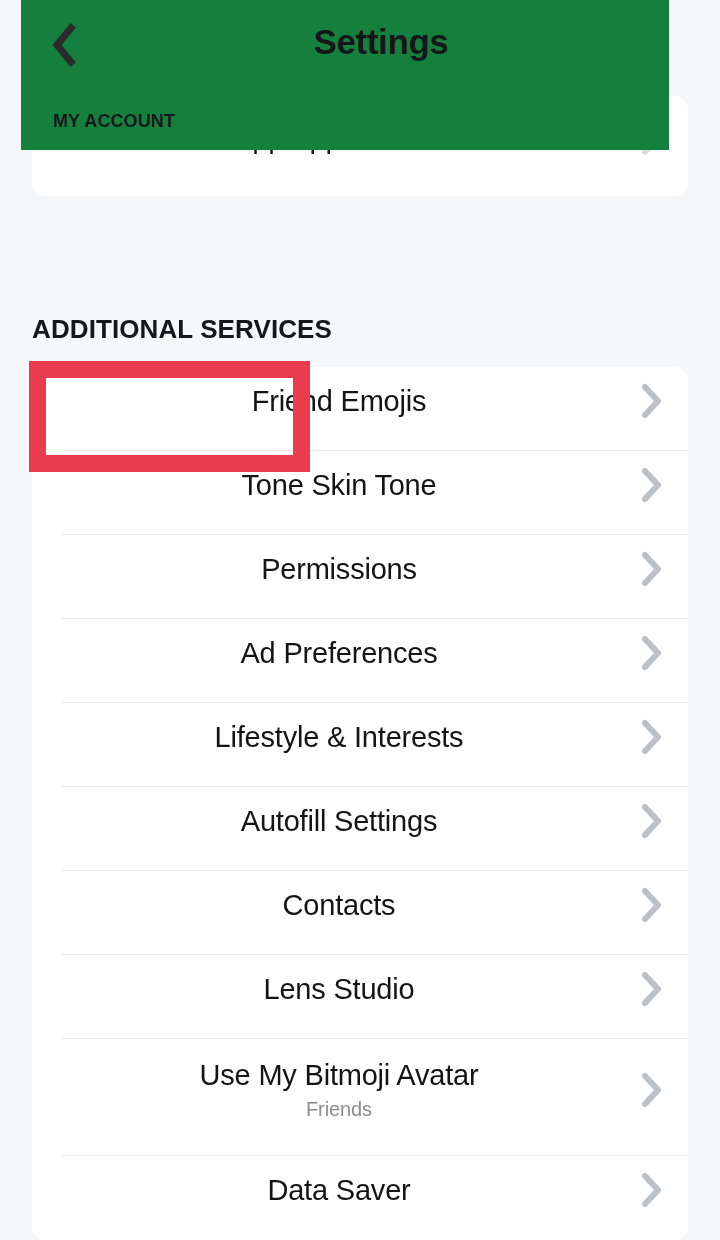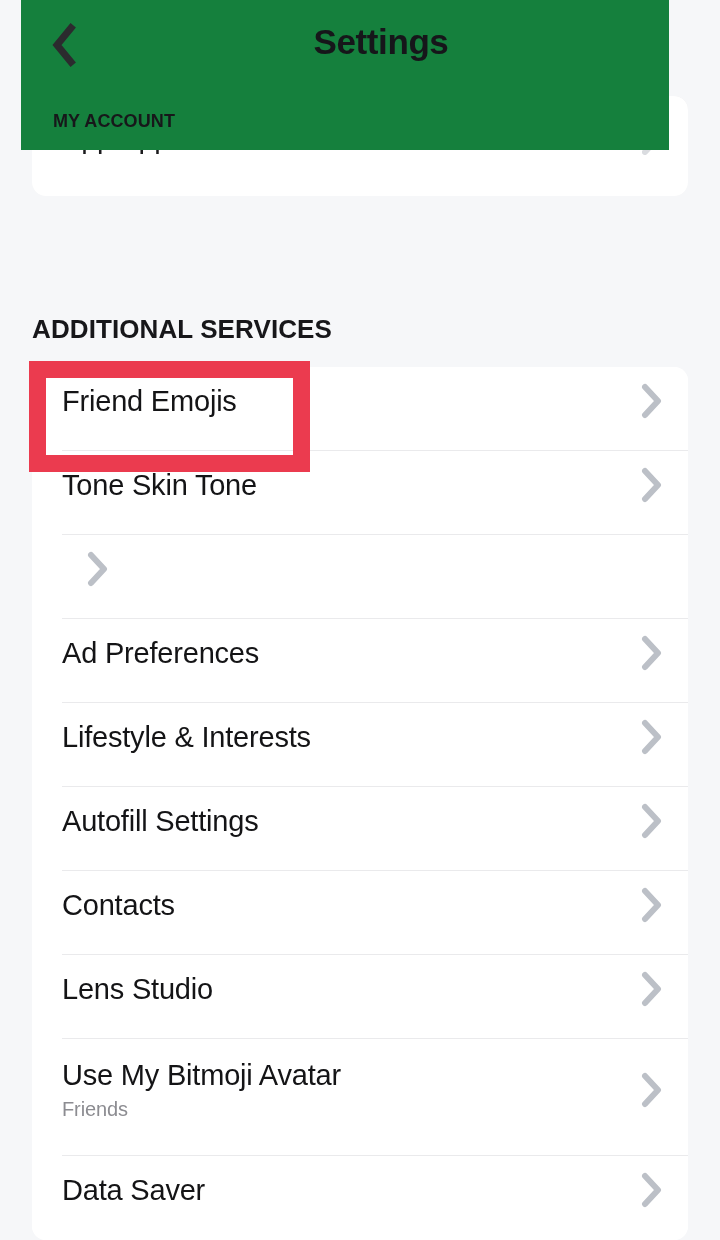--- a/index.html
+++ b/index.html
@@ -105,20 +105,21 @@
   }
 
   .row {
     position: relative;
     height: 84px;
     display: flex;
     align-items: center;
     padding: 0 0 16px 30px;
     background: #FFFFFF;
     cursor: pointer;
+    text-align: center;
   }
   .row.tall { height: 117px; align-items: center; }
 
   .row-texts {
     display: flex;
     flex-direction: column;
     justify-content: center;
     flex: 1 1 auto;
     min-width: 0;
   }
@@ -209,20 +210,23 @@
         </div>
         <span class="chev">
           <svg width="22" height="36" viewBox="0 0 22 36" fill="none">
             <path d="M4 4 L17 18 L4 32" stroke="#BCC0C7" stroke-width="6" stroke-linecap="round" stroke-linejoin="round"></path>
           </svg>
         </span>
         <div class="divider"></div>
       </div>
 
       <div class="row">
+        <div class="row-texts">
+          <span class="row-title">Permissions</span>
+        </div>
         <span class="chev">
           <svg width="22" height="36" viewBox="0 0 22 36" fill="none">
             <path d="M4 4 L17 18 L4 32" stroke="#BCC0C7" stroke-width="6" stroke-linecap="round" stroke-linejoin="round"></path>
           </svg>
         </span>
         <div class="divider"></div>
       </div>
 
       <div class="row">
         <div class="row-texts">

